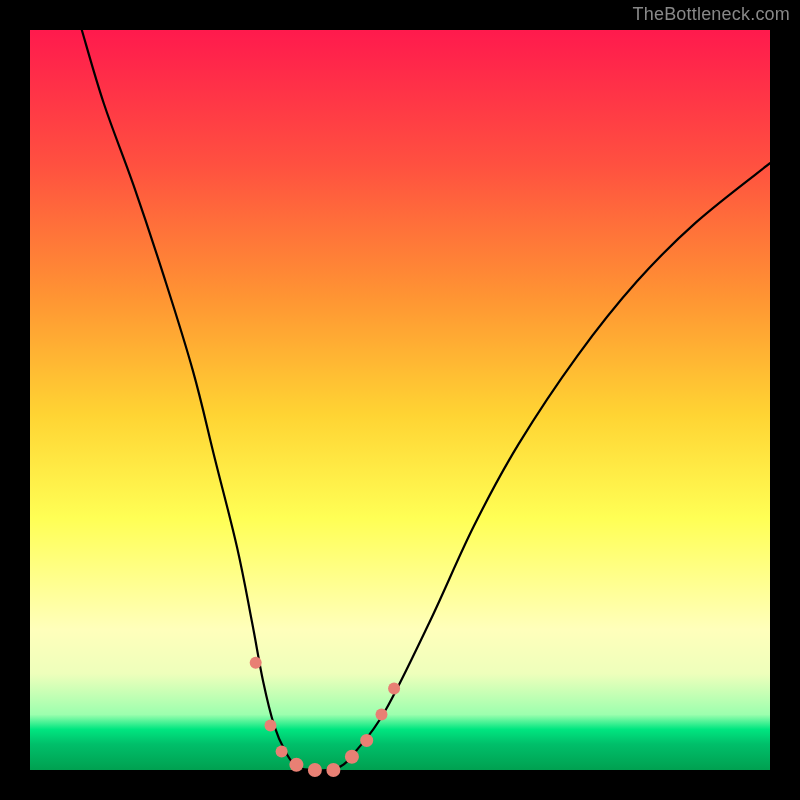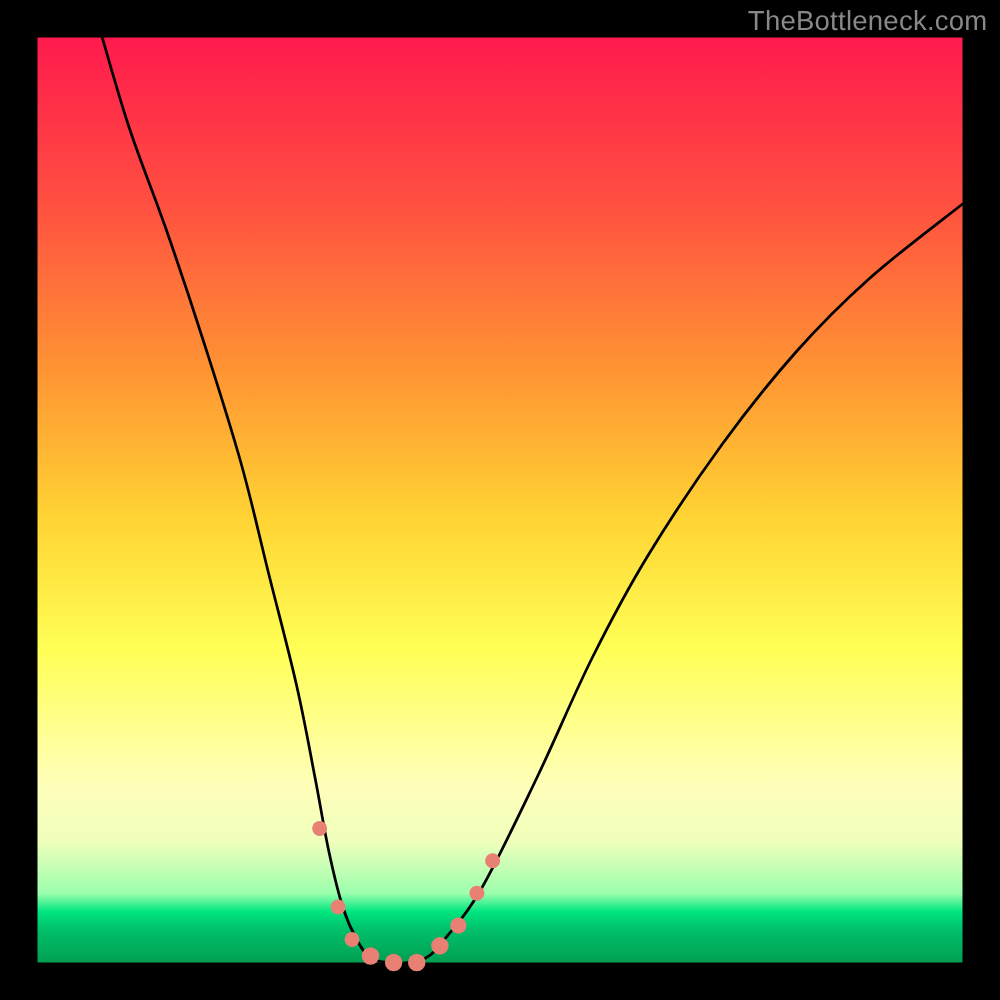--- a/index.html
+++ b/index.html
@@ -38,21 +38,21 @@
       #00e680 94.5%,
       #00bf6a 96.5%,
       #00a050 100%
     );
   }
   .watermark {
     position: absolute;
     top: 4px;
     right: 10px;
     color: #888;
-    font-size: 22px;
+    font-size: 18px;
     letter-spacing: 0.2px;
     font-weight: 400;
   }
   svg.curve {
     position: absolute;
     left: 0;
     top: 0;
     width: 740px;
     height: 740px;
     overflow: visible;

